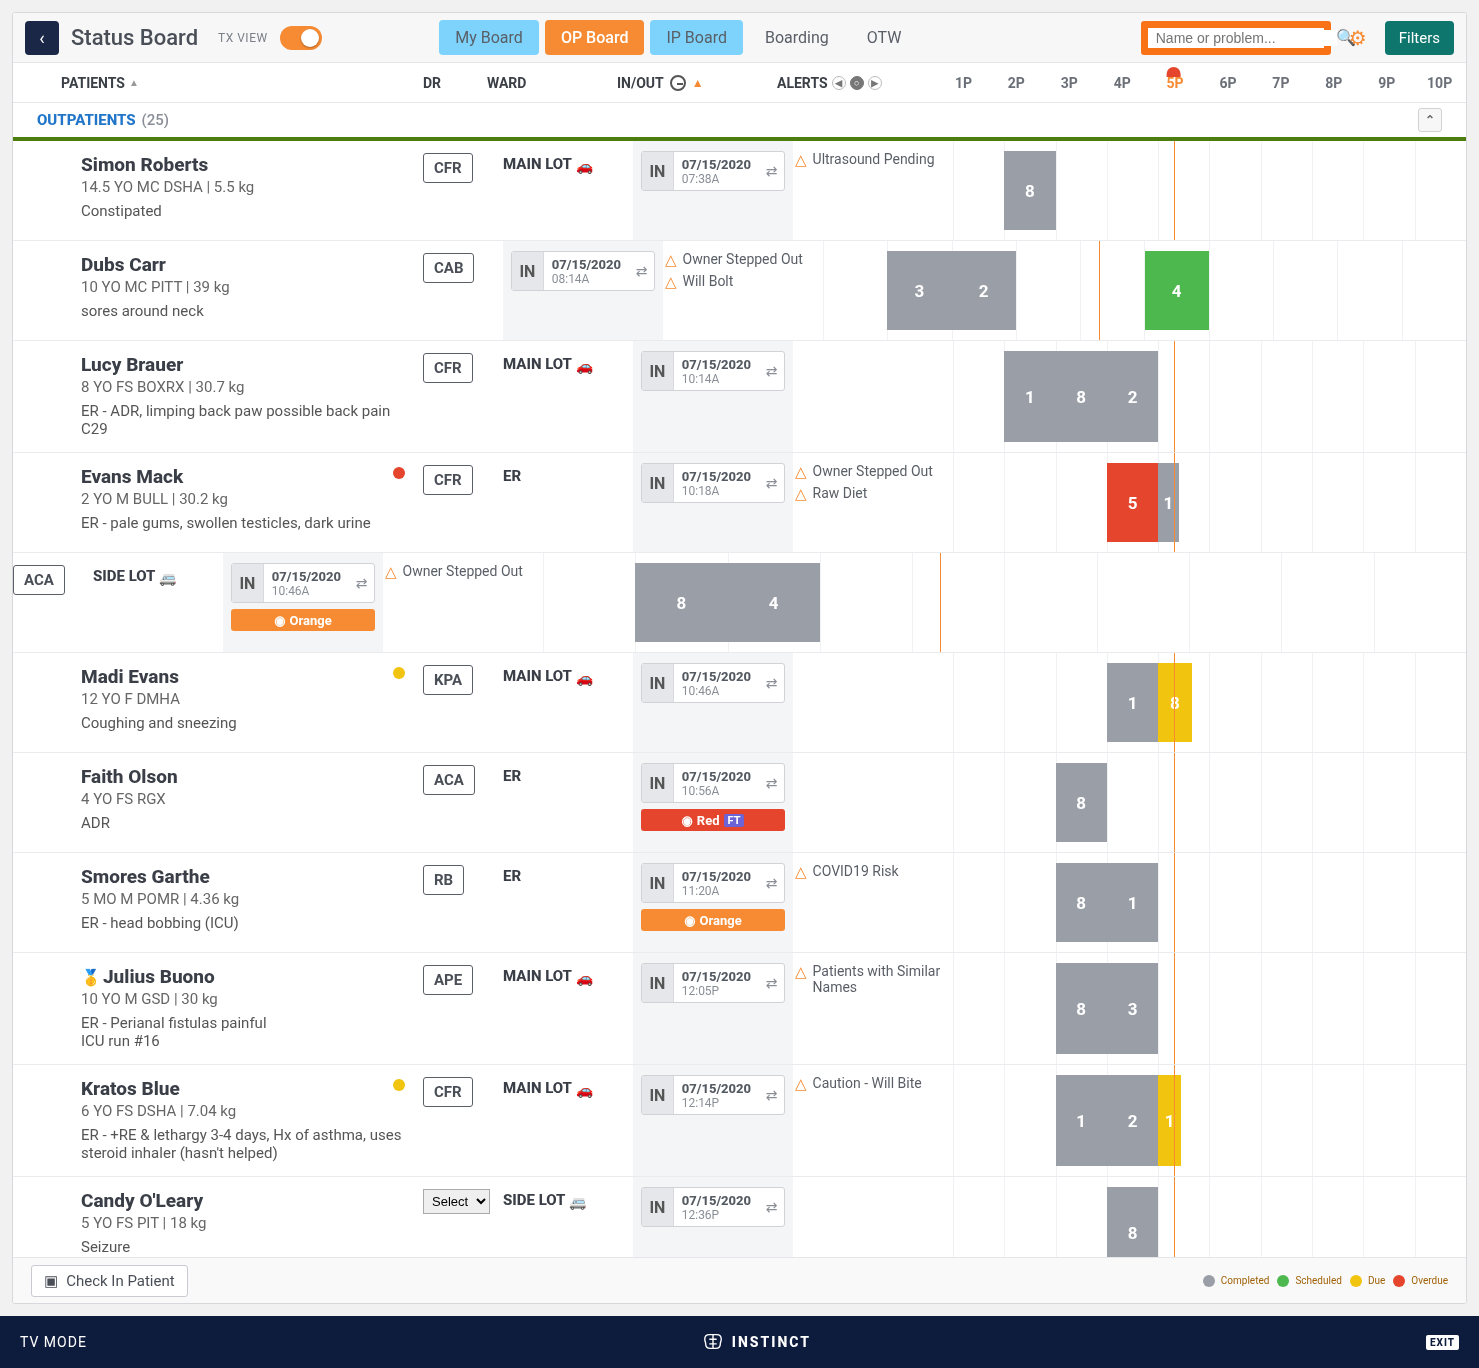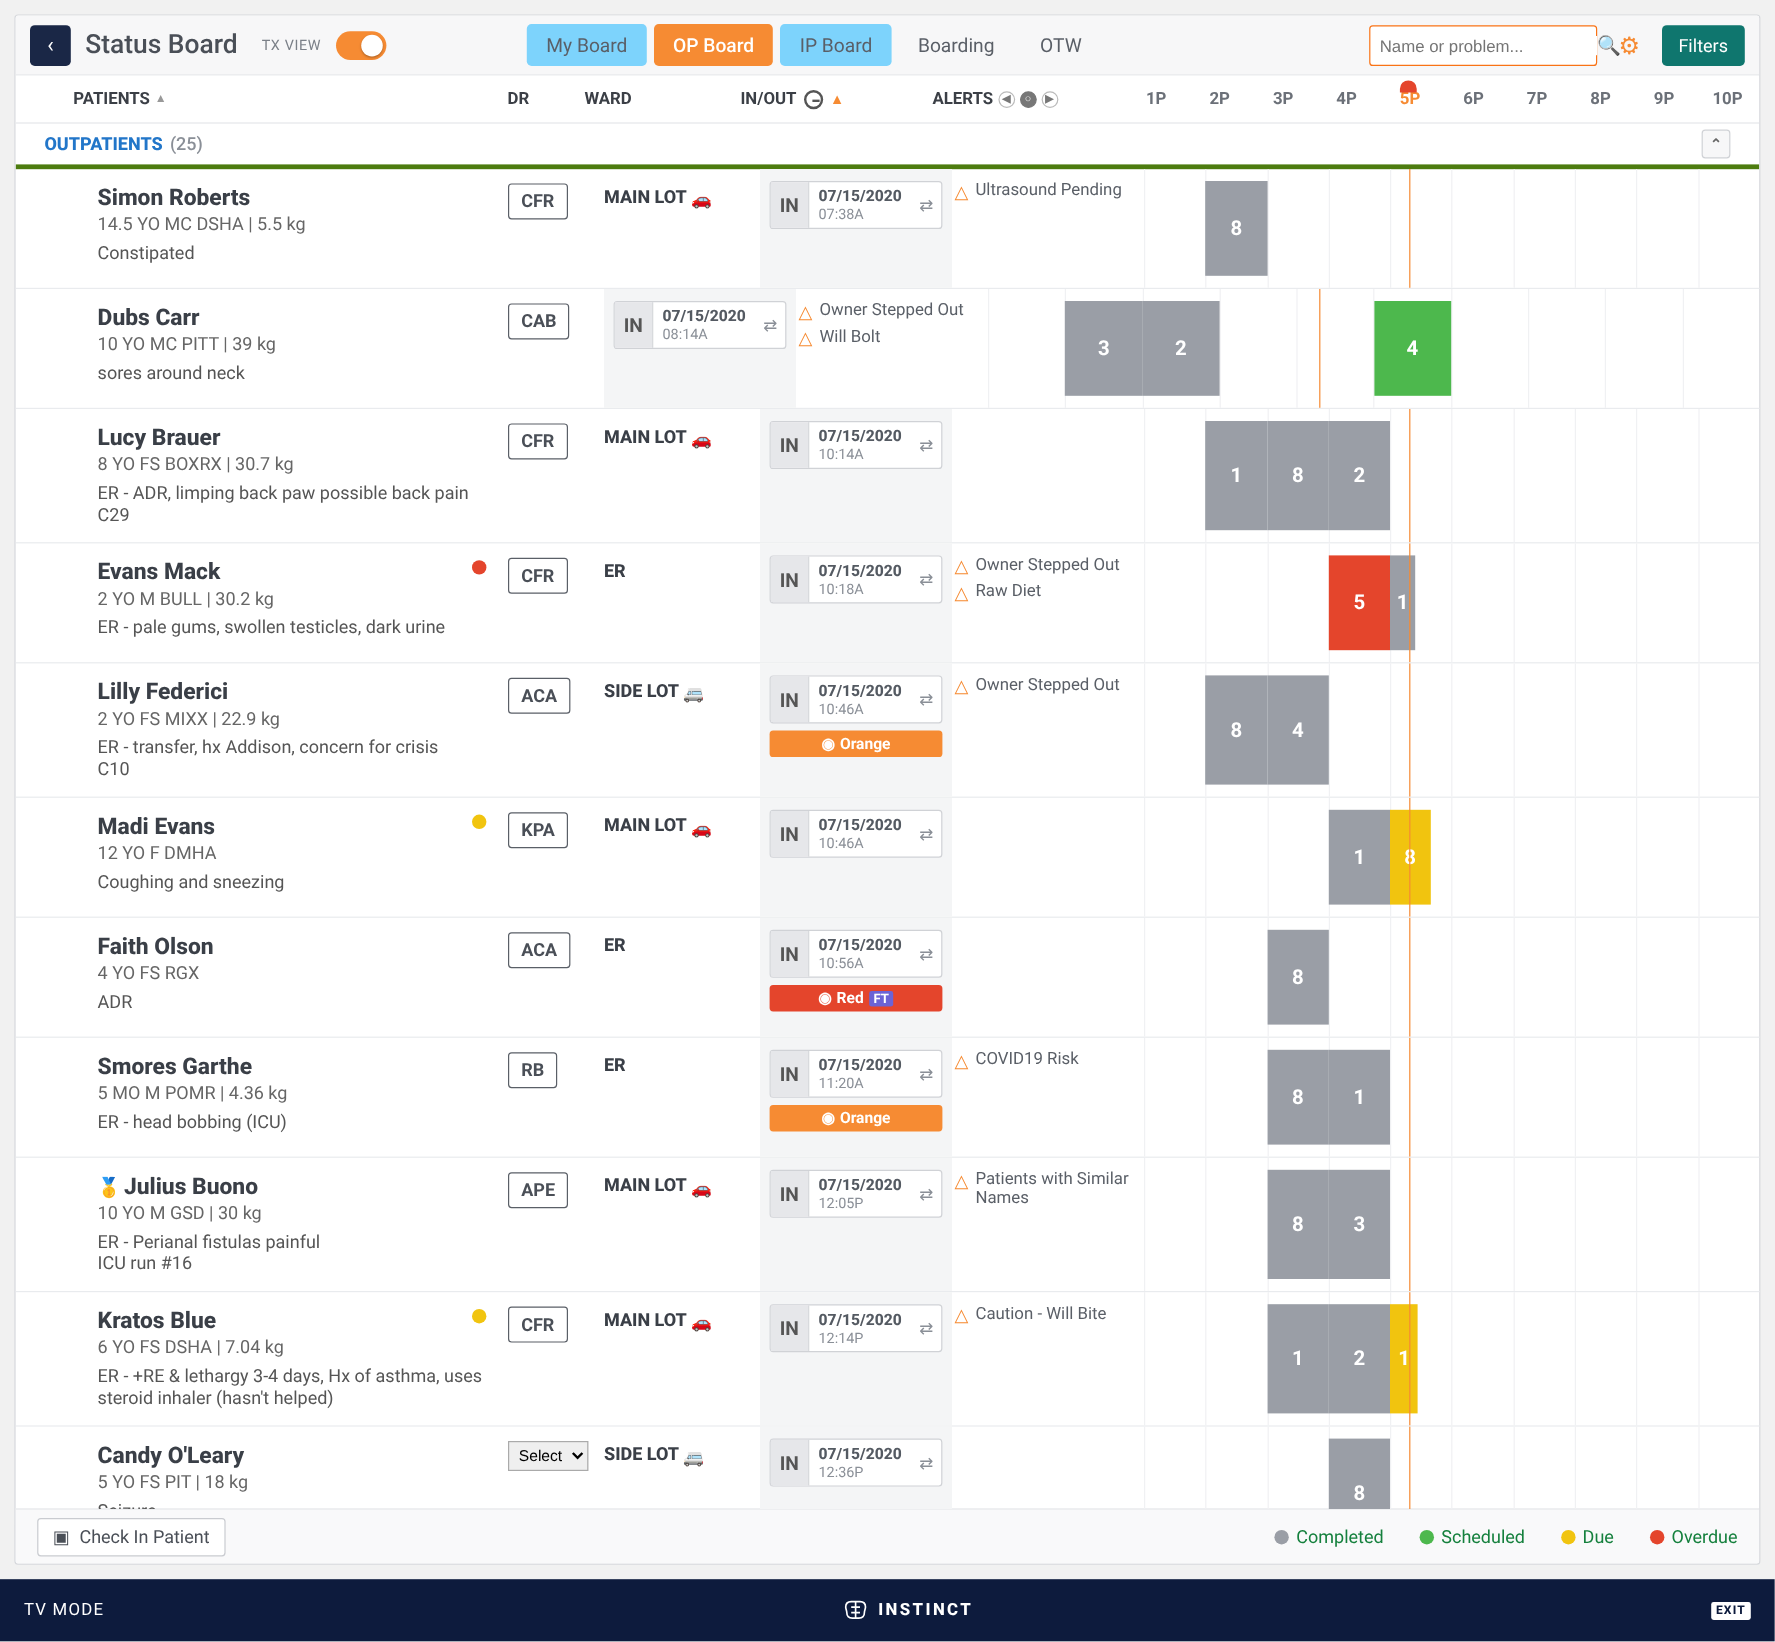--- a/index.html
+++ b/index.html
@@ -10,21 +10,21 @@
   .topbar{ display:flex; align-items:center; height:50px; padding:0 12px; gap:12px; border-bottom:1px solid #e4e6ea; background:#f7f7f8;}
   .back-btn{ width:34px; height:34px; background:#1a2746; color:#fff; border-radius:4px; display:flex; align-items:center; justify-content:center; font-size:18px; cursor:pointer;}
   .title{ font-size:22px; color:#4a4f57; font-weight:500;}
   .txlabel{ font-size:12px; color:#7b8088; letter-spacing:0.5px; margin-left:8px;}
   .toggle{ width:42px; height:24px; border-radius:20px; background:#f68b33; position:relative; cursor:pointer;}
   .toggle::after{content:""; position:absolute; right:3px; top:3px; width:18px; height:18px; background:#fff; border-radius:50%; box-shadow:0 1px 2px rgba(0,0,0,.3);}
   .tabgroup{ display:flex; gap:6px; margin-left:auto; margin-right:auto;}
   .tab{ padding:8px 16px; border-radius:4px; font-size:16px; color:#5a5f67; background:#7dd3fc; cursor:pointer;}
   .tab.plain{ background:transparent;}
   .tab.active{ background:#f68b33; color:#fff; font-weight:500;}
-  .search{ display:flex; align-items:center; border:1px solid #f97316; border-radius:3px; background:#fff; height:34px; padding:0 8px; width:190px; margin-left:auto;}
+  .search{ display:flex; align-items:center; border:7px solid #f97316; border-radius:3px; background:#fff; height:34px; padding:0 8px; width:190px; margin-left:auto;}
   .search input{ border:none; outline:none; flex:1; font-size:14px; color:#555;}
   .gear{ color:#f68b33; font-size:20px; cursor:pointer; margin:0 6px;}
   .filters-btn{ background:#0f766e; color:#fff; border-radius:4px; padding:8px 14px; font-size:15px; cursor:pointer;}
   
   .header-row{ display:flex; align-items:center; height:40px; font-size:14px; font-weight:700; color:#3b3f46; border-bottom:1px solid #e4e6ea; background:#fff; position:relative;}
   .col-pat{ width:410px; padding-left:48px; position:relative; display:flex; align-items:center;}
   .col-dr{ width:64px;}
   .col-ward{ width:130px;}
   .col-inout{ width:160px; display:flex; align-items:center; gap:6px;}
   .col-alerts{ width:160px; display:flex; align-items:center; gap:4px;}
@@ -63,21 +63,21 @@
   .alert-ico{ color:#f68b33; font-size:15px; line-height:1.2;}
   .hours-cell{ flex:1; display:flex; position:relative;}
   .hour-slot{ flex:1; border-left:1px solid #f0f1f3; position:relative;}
   .block{ position:absolute; top:10px; bottom:10px; display:flex; align-items:center; justify-content:center; color:#fff; font-weight:700; font-size:17px;}
   .vline{ position:absolute; top:0; bottom:0; width:1px; background:#f68b33; z-index:4;}
   .triage-badge{ margin:6px 8px 0 8px; border-radius:3px;  color:#fff; font-size:13px; font-weight:700; display:flex; align-items:center; justify-content:center; height:22px; gap:4px;}
   .medal{font-size:16px; margin-right:2px;}
   
   .footer{ display:flex; align-items:center; height:46px; padding:0 18px; border-top:1px solid #e4e6ea; background:#f9f9fa;}
   .checkin-btn{ display:flex; align-items:center; gap:8px; border:1px solid #c9cbd0; border-radius:3px; padding:6px 12px; font-size:15px; color:#4a4f57; background:#fff; cursor:pointer;}
-  .legend{ margin-left:auto; display:flex; gap:30px; font-size:15px; color:#15803d;}
+  .legend{ margin-left:auto; display:flex; gap:8px; font-size:10px; color:#a16207;}
   .legend span{ display:inline-flex; align-items:center; gap:6px;}
   .lg-dot{ width:12px;height:12px;border-radius:50%; display:inline-block;}
   
   .strip{ height:52px; background:#0d1b3d; color:#fff; display:flex; align-items:center; padding:0 20px; font-size:14px; letter-spacing:1px;}
   .instinct{ margin:0 auto; display:flex; align-items:center; gap:8px; font-weight:800; letter-spacing:2px;}
   .exit{ background:#fff; color:#0d1b3d; border-radius:2px; font-size:10px; font-weight:800; padding:2px 4px; cursor:pointer;}
   
   .rows::-webkit-scrollbar{width:10px;}
   .rows::-webkit-scrollbar-thumb{background:#cfd2d7; border-radius:5px;}
   .timer-ico{ width:16px; height:16px; display:inline-block; border:2px solid #555; border-radius:50%; position:relative;}
@@ -307,25 +307,20 @@
             <div class="hour-slot"></div>
             <div class="hour-slot"></div>
             <div class="hour-slot"></div>
             <div class="hour-slot"></div>
             <div class="vline" style="left: 43%;"></div>
             <div class="block" style="left: 30%; width: 10%; background: rgb(228, 69, 44);">5</div>
             <div class="block" style="left: 40%; width: 4%; background: rgb(154, 158, 166);">1</div>
           </div>
         </div>
         <div class="row">
-          <div class="pat-cell">
-            <div class="pat-name">Lilly Federici</div>
-            <div class="pat-meta">2 YO FS MIXX | 22.9 kg</div>
-            <div class="pat-notes">ER - transfer, hx Addison, concern for crisis<br>C10</div>
-          </div>
           <div class="dr-cell"><span class="dr-badge">ACA</span></div>
           <div class="ward-cell">SIDE LOT<span class="ward-icon">🚐</span></div>
           <div class="inout-cell">
             <div class="inout-box">
               <div class="in-pill">IN</div>
               <div class="io-main">
                 <div class="io-date">07/15/2020</div>
                 <div class="io-time">10:46A</div>
               </div>
               <div class="io-swap">⇄</div>

